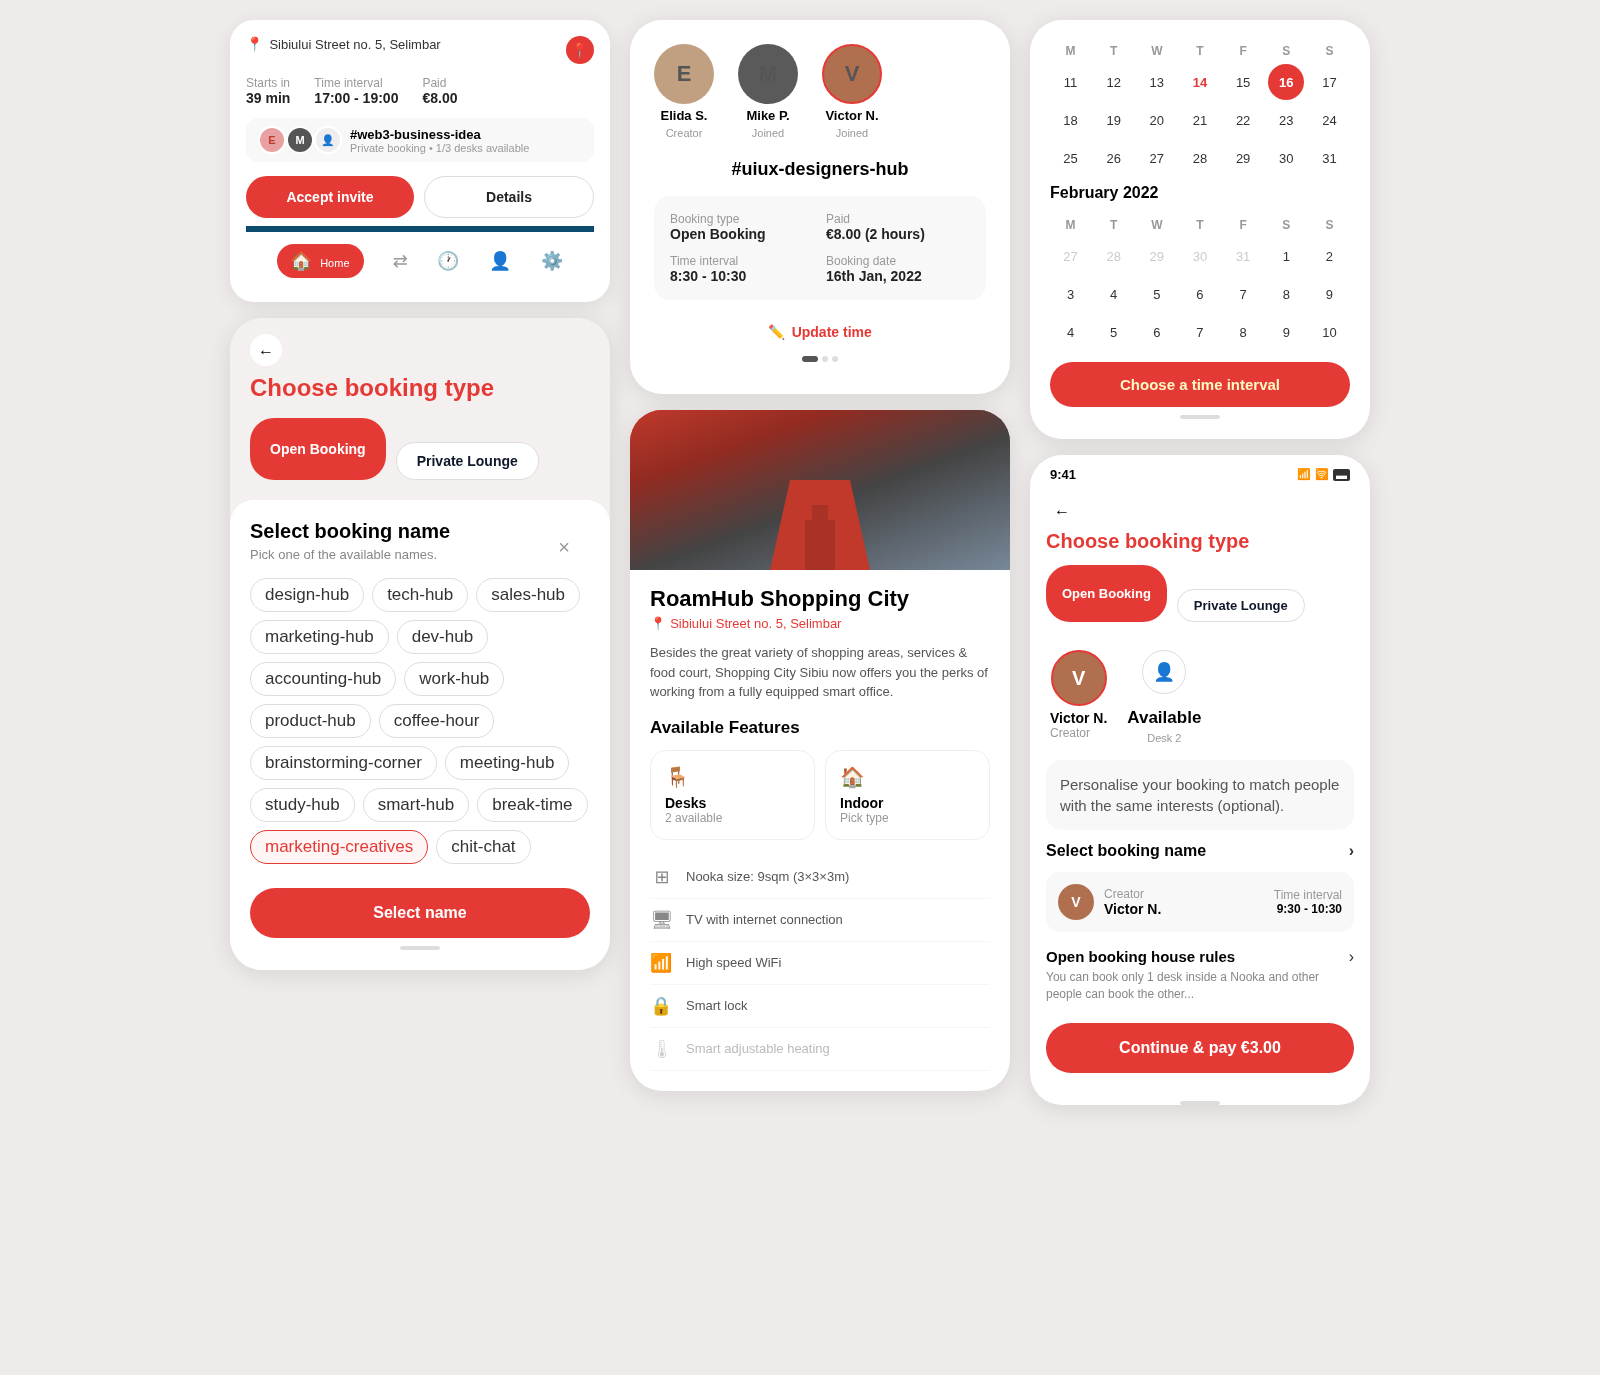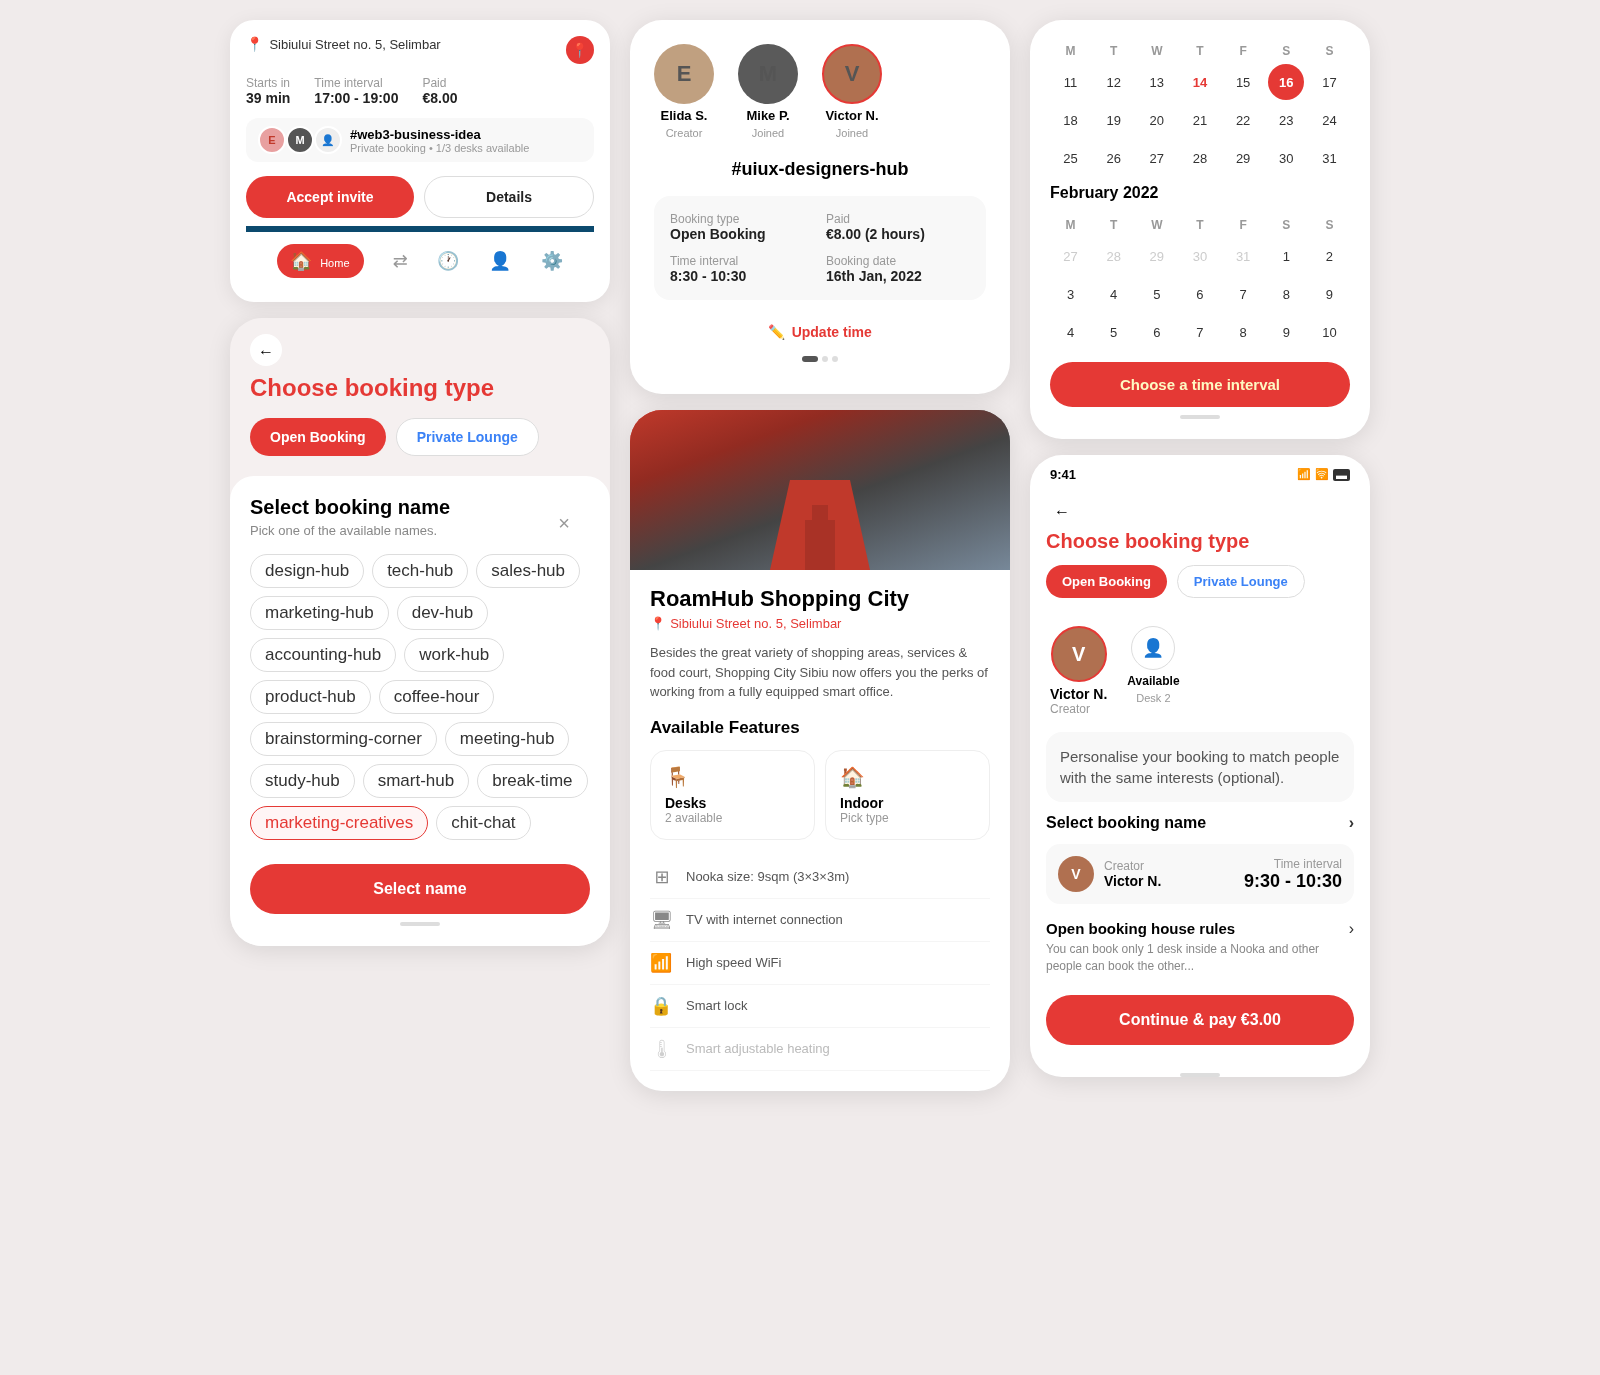--- a/index.html
+++ b/index.html
@@ -154,27 +154,28 @@
       color: #fff;
       border: none;
       border-radius: 24px;
       padding: 10px 20px;
       font-size: 14px;
       font-weight: 600;
       cursor: pointer;
     }
     .btn-type-inactive {
       background: #fff;
-      color: #3b82f6;
+      color: #0f172a;
       border: 1.5px solid #ddd;
       border-radius: 24px;
       padding: 10px 20px;
       font-size: 14px;
       font-weight: 600;
       cursor: pointer;
+      margin-top: 24px;
     }
     .select-booking-modal {
       background: #fff;
       border-radius: 24px 24px 0 0;
       padding: 20px;
     }
     .modal-close {
       position: absolute;
       right: 20px; top: 16px;
       font-size: 20px;
@@ -478,21 +479,21 @@
       align-items: center;
       gap: 4px;
     }
     .available-icon {
       width: 44px; height: 44px;
       border-radius: 50%;
       border: 1.5px solid #ddd;
       display: flex; align-items: center; justify-content: center;
       font-size: 18px;
     }
-    .available-text { font-size: 12px; font-weight: 600; }
+    .available-text { font-size: 17px; font-weight: 600; margin-top: 10px; }
     .available-sub { font-size: 11px; color: #999; }
     .personalise-box {
       background: #f8f8f8;
       border-radius: 16px;
       margin: 0 16px 12px;
       padding: 14px;
       font-size: 15px;
       color: #555;
       line-height: 1.4;
     }
@@ -520,21 +521,21 @@
       border-radius: 50%;
       background: #b07050;
       display: flex; align-items: center; justify-content: center;
       font-size: 14px; font-weight: 700; color: #fff;
       flex-shrink: 0;
     }
     .booking-name-col .label { font-size: 12px; color: #999; }
     .booking-name-col .value { font-size: 14px; font-weight: 600; }
     .booking-time-col { margin-left: auto; text-align: right; }
     .booking-time-col .label { font-size: 12px; color: #999; }
-    .booking-time-col .value { font-size: 18px; font-weight: 600; }
+    .booking-time-col .value { font-size: 12px; font-weight: 600; }
     .house-rules-section {
       padding: 0 16px 16px;
     }
     .house-rules-row {
       display: flex;
       justify-content: space-between;
       align-items: flex-start;
     }
     .house-rules-title { font-size: 15px; font-weight: 700; margin-bottom: 4px; }
     .house-rules-text { font-size: 12px; color: #888; line-height: 1.4; }

